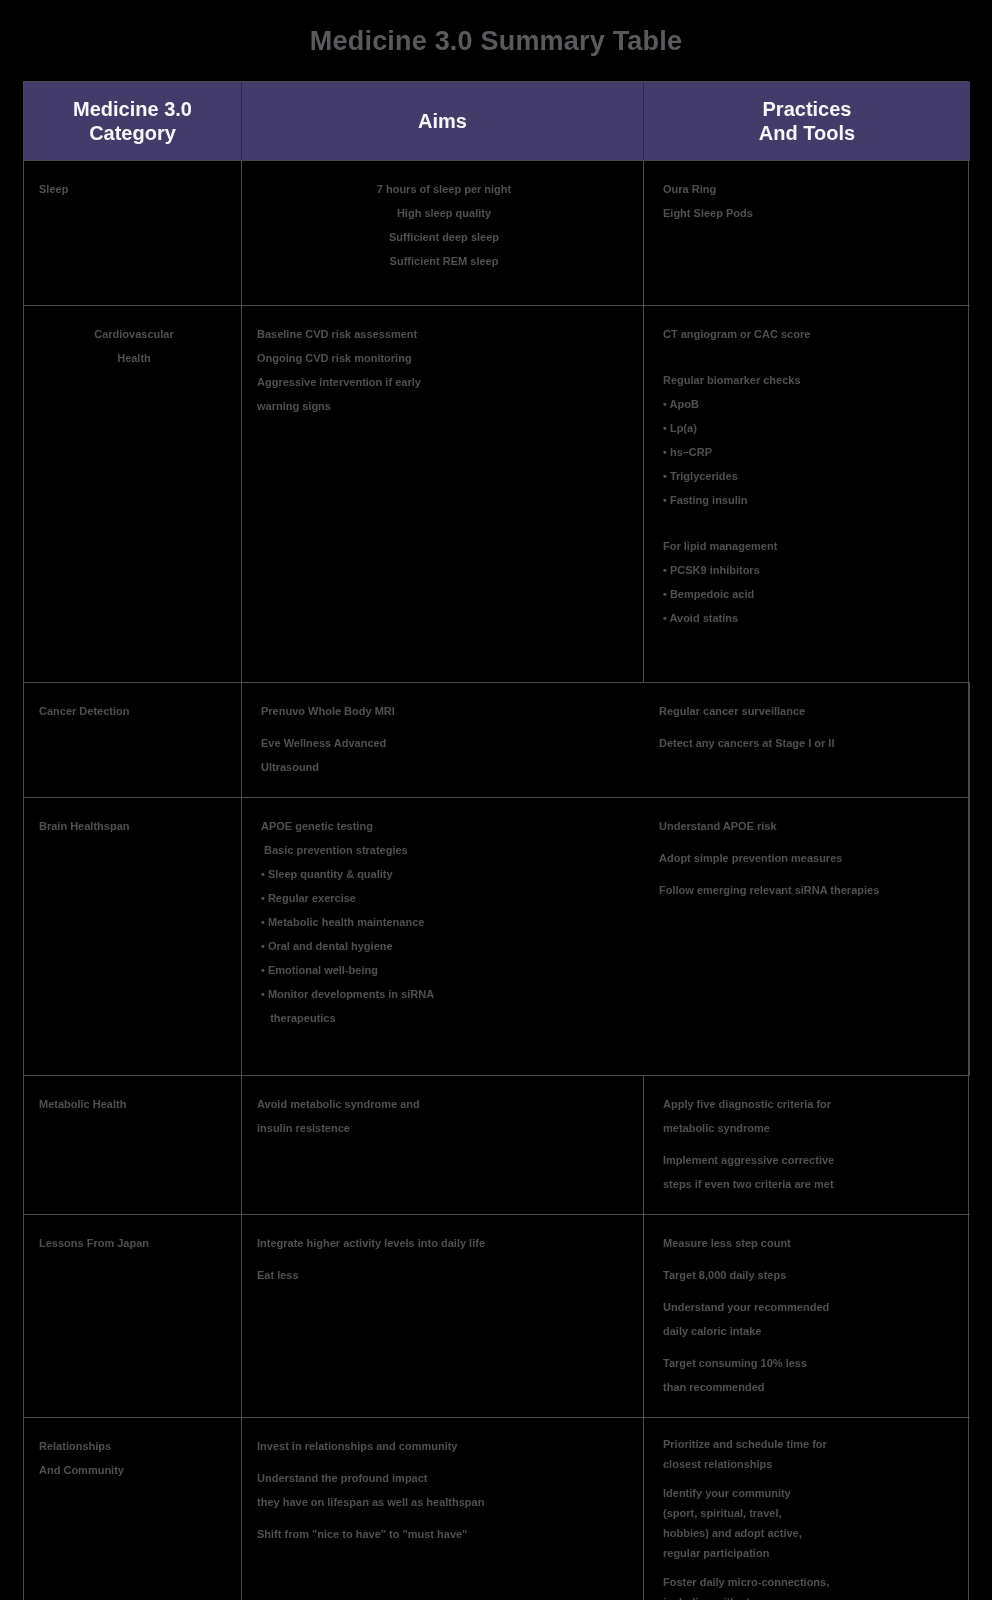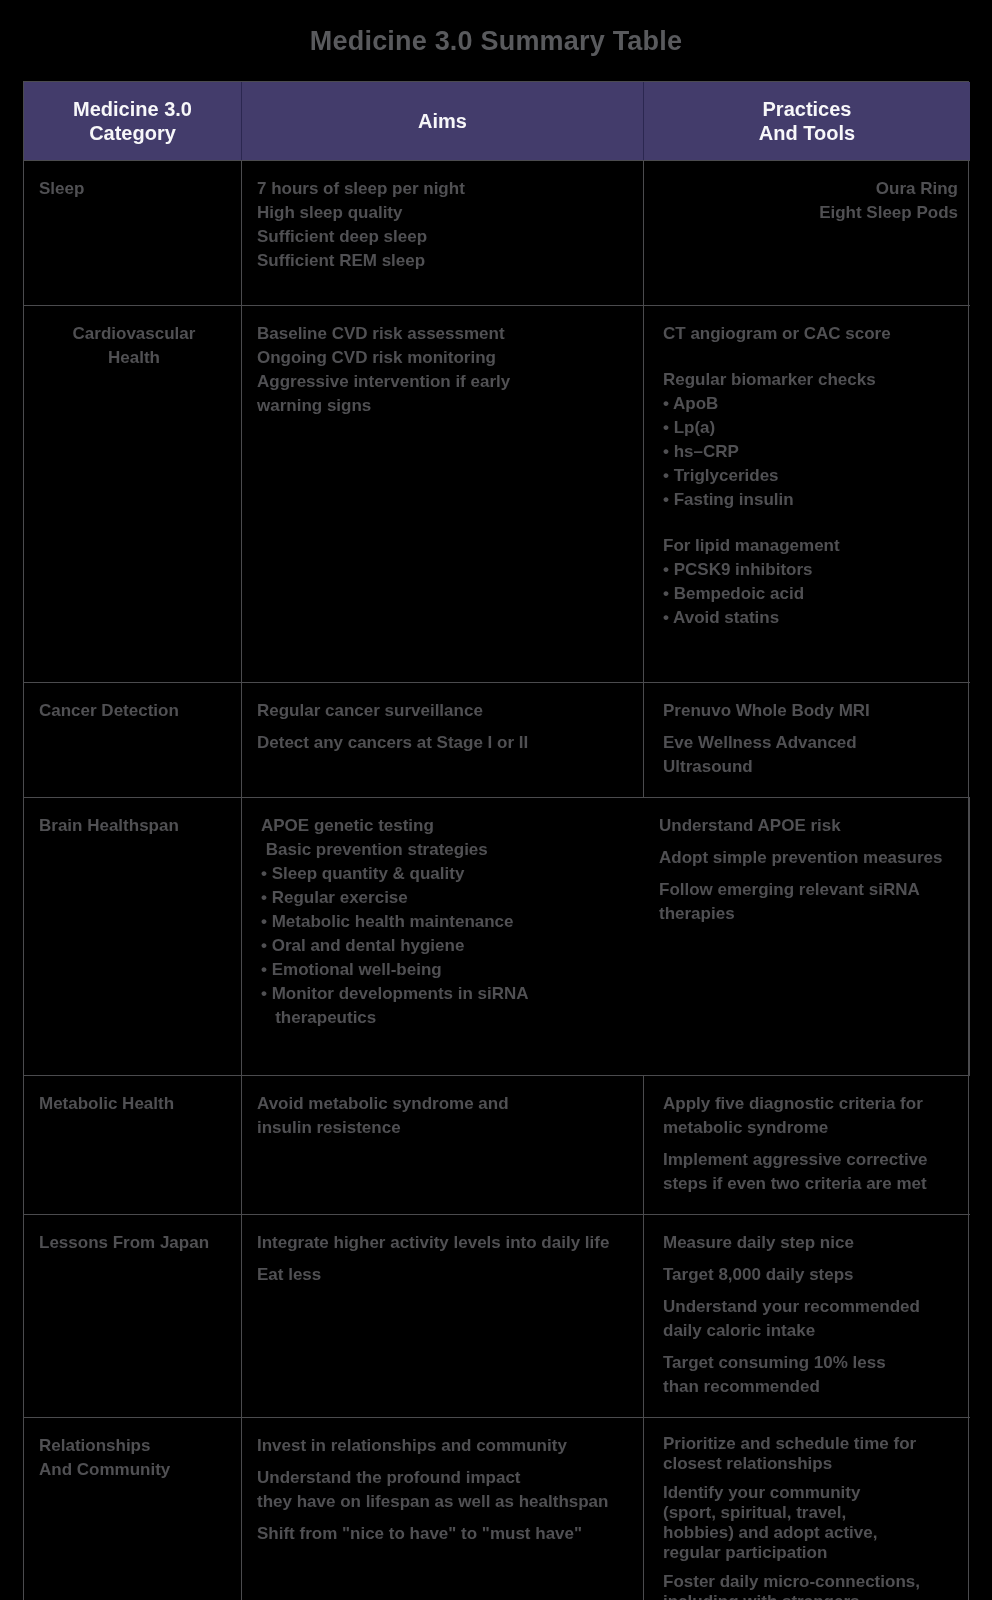--- a/index.html
+++ b/index.html
@@ -43,21 +43,21 @@
     text-align:center;
     font-size:20px;
     font-weight:700;
     white-space:pre-line;
     line-height:1.22;
     border-right:1px solid var(--header-divider);
   }
   .hcell:nth-child(3){border-right:none;text-align:center;}
   .cell{
     color:var(--body-text);
-    font-size:17px;
+    font-size:11px;
     font-weight:700;
     padding:16px 12px 10px 15px;
     border-top:1px solid var(--border);
     border-right:1px solid var(--border);
   }
   .cell.practices{padding-left:19px;border-right:none;}
   .cell p{
     white-space:pre-wrap;
     line-height:24px;
     margin:0 0 8px 0;
@@ -72,27 +72,27 @@
   <h1 class="title">Medicine 3.0 Summary Table</h1>
   <div class="table" id="table">
       <div class="hcell">Medicine 3.0
 Category</div>
       <div class="hcell">Aims</div>
       <div class="hcell">Practices
 And Tools</div>
       <div class="cell category" style="min-height: 145px;">
         <p>Sleep</p>
       </div>
-      <div class="cell aims" style="min-height: 145px;">
+      <div class="cell aims" style="min-height: 145px; text-align: center;">
         <p>7 hours of sleep per night
 High sleep quality
 Sufficient deep sleep
 Sufficient REM sleep</p>
       </div>
-      <div class="cell practices" style="min-height: 145px; text-align: right;">
+      <div class="cell practices" style="min-height: 145px;">
         <p>Oura Ring
 Eight Sleep Pods</p>
       </div>
       <div class="cell category" style="min-height: 377px; text-align: center;">
         <p>Cardiovascular
 Health</p>
       </div>
       <div class="cell aims" style="min-height: 377px;">
         <p>Baseline CVD risk assessment
 Ongoing CVD risk monitoring
@@ -108,28 +108,28 @@
 • Triglycerides
 • Fasting insulin</p>
         <p>For lipid management
 • PCSK9 inhibitors
 • Bempedoic acid
 • Avoid statins</p>
       </div>
       <div class="cell category" style="min-height: 108px;">
         <p>Cancer Detection</p>
       </div>
-      <div class="cell aims" style="min-height: 108px;">
-        <p>Regular cancer surveillance</p>
-        <p>Detect any cancers at Stage I or II</p>
-      </div>
       <div class="cell practices" style="min-height: 108px;">
         <p>Prenuvo Whole Body MRI</p>
         <p>Eve Wellness Advanced
 Ultrasound</p>
+      </div>
+      <div class="cell aims" style="min-height: 108px;">
+        <p>Regular cancer surveillance</p>
+        <p>Detect any cancers at Stage I or II</p>
       </div>
       <div class="cell category" style="min-height: 278px;">
         <p>Brain Healthspan</p>
       </div>
       <div class="cell practices" style="min-height: 278px;">
         <p>APOE genetic testing
  Basic prevention strategies
 • Sleep quantity &amp; quality
 • Regular exercise
 • Metabolic health maintenance
@@ -157,21 +157,21 @@
 steps if even two criteria are met</p>
       </div>
       <div class="cell category" style="min-height: 192px;">
         <p>Lessons From Japan</p>
       </div>
       <div class="cell aims" style="min-height: 192px;">
         <p>Integrate higher activity levels into daily life</p>
         <p>Eat less</p>
       </div>
       <div class="cell practices" style="min-height: 192px;">
-        <p>Measure daily step nice</p>
+        <p>Measure less step count</p>
         <p>Target 8,000 daily steps</p>
         <p>Understand your recommended
 daily caloric intake</p>
         <p>Target consuming 10% less
 than recommended</p>
       </div>
       <div class="cell category" style="min-height: 205px;">
         <p>Relationships
 And Community</p>
       </div>

